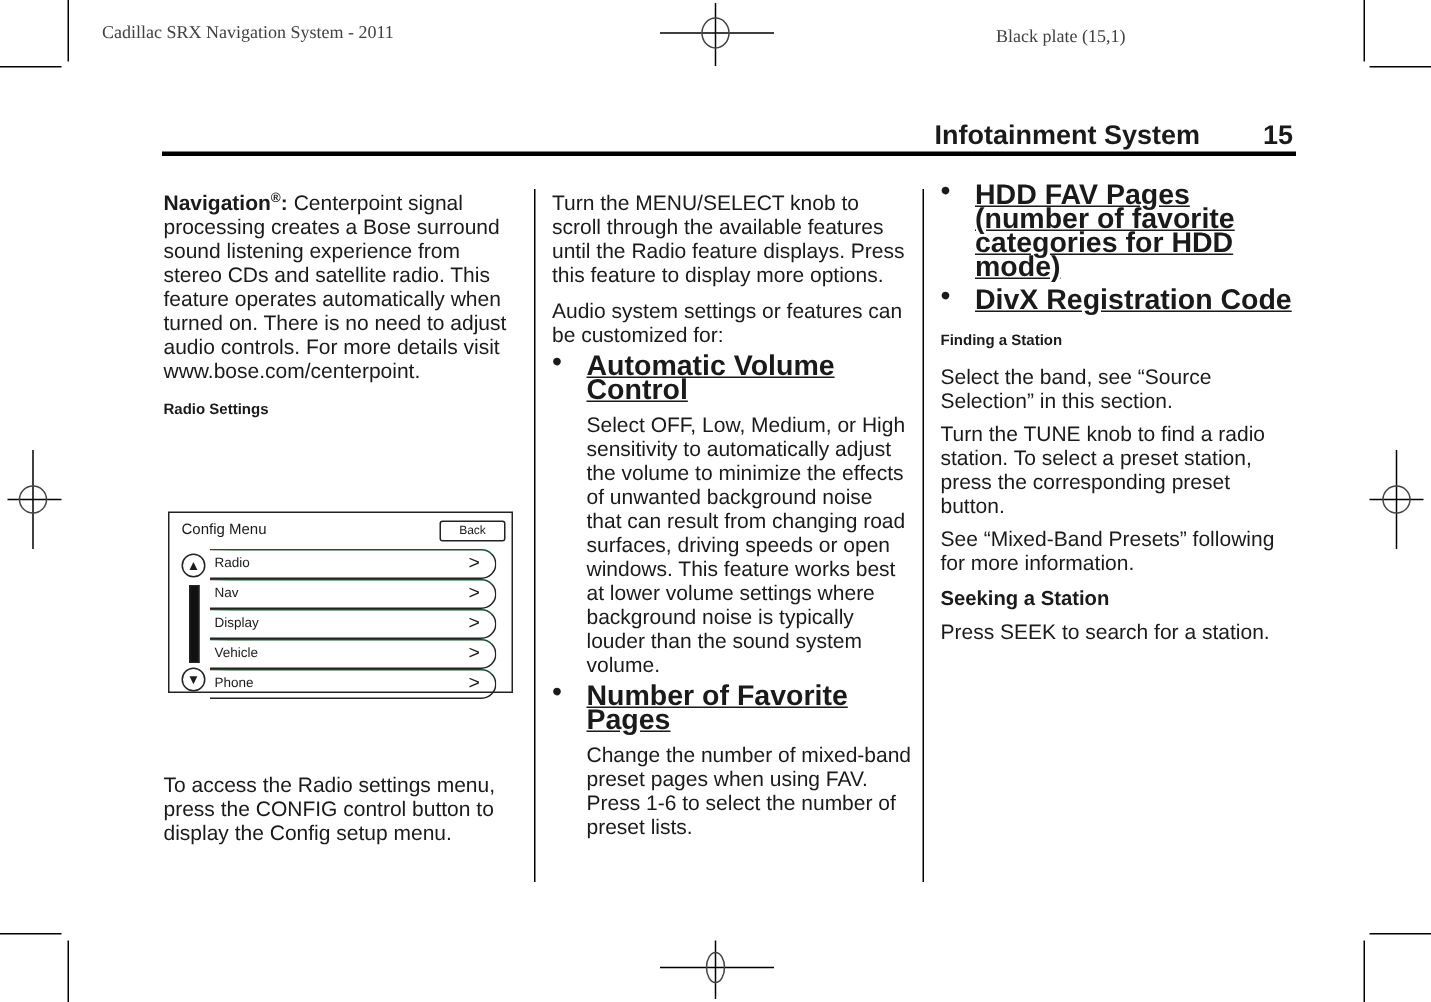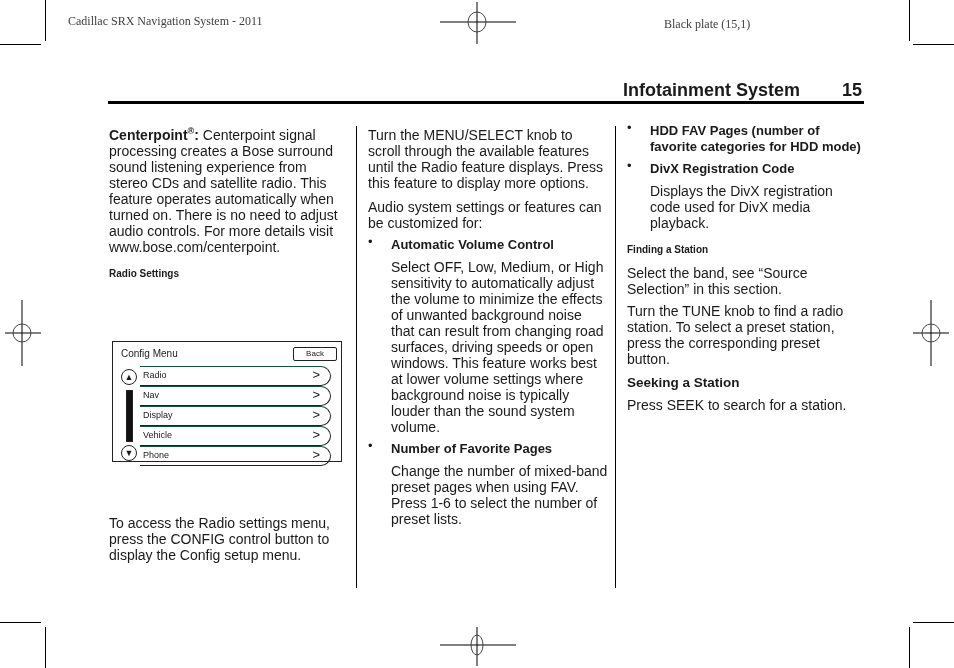--- a/index.html
+++ b/index.html
@@ -8,21 +8,21 @@
   .abs { position: absolute; }
   .serif { font-family: "Liberation Serif", serif; font-size: 12px; color: #404040; }
   .line { position: absolute; background: #000; }
   .hdr-title { position: absolute; top: 80px; right: 154px; font-weight: bold; font-size: 18px; }
   .hdr-num { position: absolute; top: 80px; right: 92px; font-weight: bold; font-size: 18px; }
   .col { position: absolute; font-size: 14px; line-height: 16px; }
   .col p { margin: 0 0 6px 0; }
   .h2 { font-weight: bold; font-size: 10px; margin: 10px 0 6px 0; line-height: 18px; }
   .h3 { font-weight: bold; font-size: 13.5px; margin: 8px 0 6px 0; }
   .b { font-weight: bold; }
-  .bullet { position: relative; padding-left: 23px; font-weight: bold; font-size: 13px; margin: 6px 0 6px 0; }
+  .bullet { position: relative; padding-left: 23px; font-weight: bold; font-size: 19px; margin: 6px 0 6px 0; text-decoration: underline; }
   .bullet::before { content: "•"; position: absolute; left: 0; top: -3px; font-weight: normal; }
   .indent { padding-left: 23px; }
   sup { font-size: 9px; line-height: 0; }
   
   .fig { position: absolute; left: 112px; top: 341px; width: 230px; height: 121px;
          border: 1.5px solid #222; box-sizing: border-box; font-size: 9px; }
   .fig-title { position: absolute; left: 8px; top: 6px; font-size: 10px; }
   .fig-back { position: absolute; right: 4px; top: 5px; width: 42px; height: 12px; border: 1px solid #222;
               border-radius: 2px; font-size: 8px; text-align: center; line-height: 12px; }
   .fig-row { position: absolute; left: 27px; width: 190px; height: 18px; border-bottom: 1px solid #222;
@@ -71,21 +71,21 @@
 <div class="abs serif" style="left:664px;top:17px;">Black plate (15,1)</div>
 
 <div class="hdr-title">Infotainment System</div>
 <div class="hdr-num">15</div>
 <div class="line" style="left:108px;top:101px;width:756px;height:3px;"></div>
 
 <div class="divider" style="left:356px;top:126px;height:462px;"></div>
 <div class="divider" style="left:615px;top:126px;height:462px;"></div>
 
 <div class="col" style="left:109px;top:127px;width:240px;">
-  <p><span class="b">Centerpoint</span><sup class="b">®</sup><span class="b">:</span><span> Centerpoint signal processing creates a Bose surround sound listening experience from stereo CDs and satellite radio. This feature operates automatically when turned on. There is no need to adjust audio controls. For more details visit www.bose.com/centerpoint.</span></p>
+  <p><span class="b">Navigation</span><sup class="b">®</sup><span class="b">:</span><span> Centerpoint signal processing creates a Bose surround sound listening experience from stereo CDs and satellite radio. This feature operates automatically when turned on. There is no need to adjust audio controls. For more details visit www.bose.com/centerpoint.</span></p>
   <div class="h2">Radio Settings</div>
 </div>
 
 <div class="fig">
   <div class="fig-title">Config Menu</div>
   <div class="fig-back">Back</div>
   <div class="fig-circle" style="top:27px;">▲</div>
   <div class="fig-scroll"></div>
   <div class="fig-circle" style="top:103px;">▼</div>
   <div class="fig-row" style="top:24px;">
@@ -117,19 +117,19 @@
   <p style="margin-top:8px;">Audio system settings or features can be customized for:</p>
   <div class="bullet">Automatic Volume Control</div>
   <p class="indent">Select OFF, Low, Medium, or High sensitivity to automatically adjust the volume to minimize the effects of unwanted background noise that can result from changing road surfaces, driving speeds or open windows. This feature works best at lower volume settings where background noise is typically louder than the sound system volume.</p>
   <div class="bullet">Number of Favorite Pages</div>
   <p class="indent">Change the number of mixed-band preset pages when using FAV. Press 1-6 to select the number of preset lists.</p>
 </div>
 
 <div class="col" style="left:627px;top:123px;width:236px;">
   <div class="bullet" style="margin-top:0;">HDD FAV Pages (number of favorite categories for HDD mode)</div>
   <div class="bullet">DivX Registration Code</div>
-  <p class="indent">Displays the DivX registration code used for DivX media playback.</p>
   <div class="h2">Finding a Station</div>
   <p>Select the band, see “Source Selection” in this section.</p>
   <p>Turn the TUNE knob to find a radio station. To select a preset station, press the corresponding preset button.</p>
+  <p>See “Mixed-Band Presets” following for more information.</p>
   <div class="h3">Seeking a Station</div>
   <p>Press SEEK to search for a station.</p>
 </div>
 
 </body></html>

